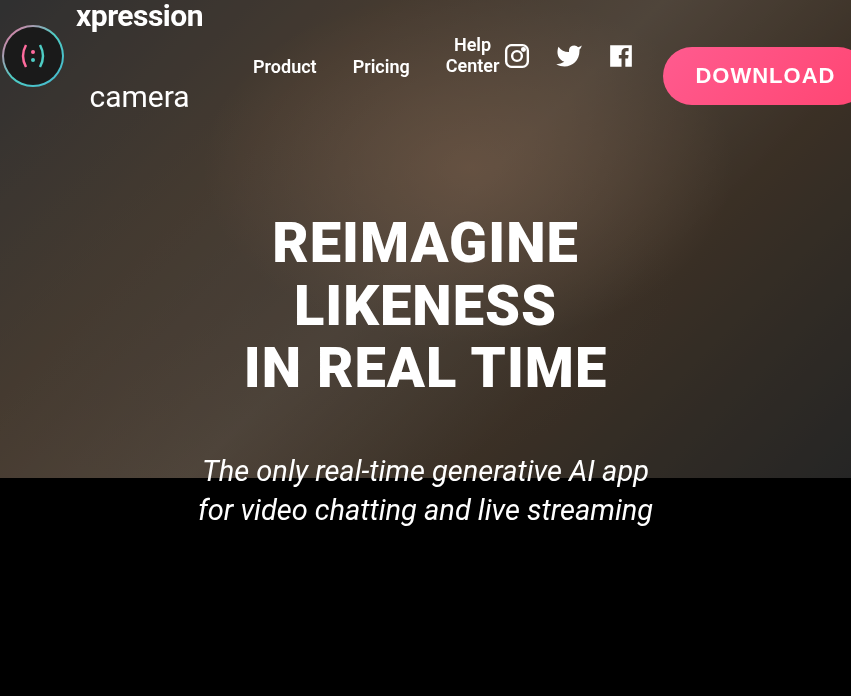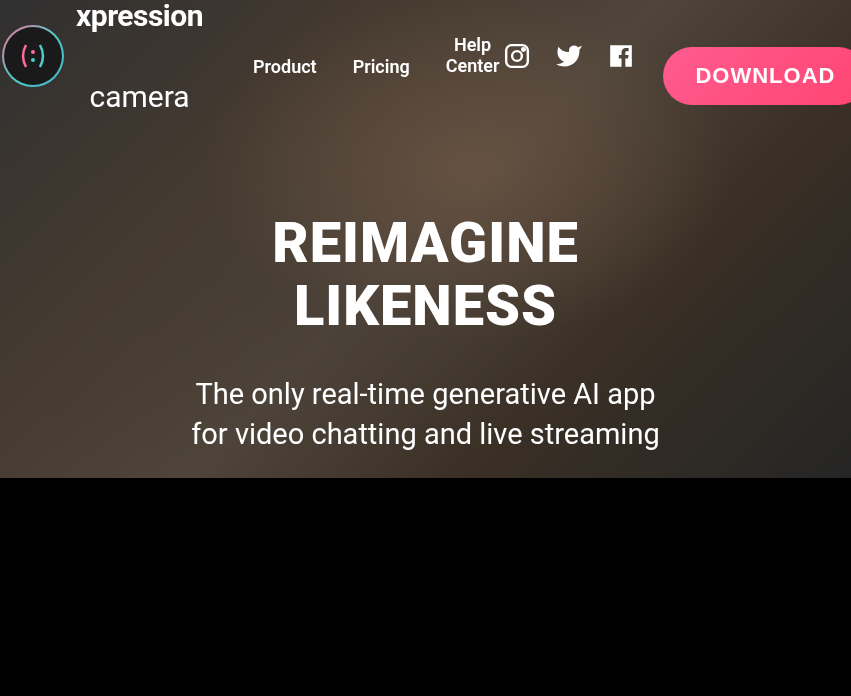--- a/index.html
+++ b/index.html
@@ -145,21 +145,22 @@
       font-size: 56px;
       font-weight: 900;
       line-height: 1.12;
       letter-spacing: 1px;
     }
     .hero-subtitle {
       color: #fff;
       font-size: 29px;
       font-weight: 400;
       line-height: 1.35;
-      margin-top: 38px;
+      margin-top: 52px;
+      font-style: italic;
     }
   </style>
 </head>
 <body>
 
 <div class="hero-bg"></div>
 
 <nav class="navbar">
   <div class="logo-group">
     <div class="logo-circle">
@@ -205,19 +206,20 @@
     </a>
   </div>
 
   <button class="download-btn">DOWNLOAD</button>
 </nav>
 
 <div class="hero-content">
   <h1 class="hero-title">
     <div>REIMAGINE</div>
     <div>LIKENESS</div>
+    <div>IN REAL TIME</div>
   </h1>
   <p class="hero-subtitle">
     <span>The only real-time generative AI app</span><br>
     <span>for video chatting and live streaming</span>
   </p>
 
 </div>
 
 </body></html>

